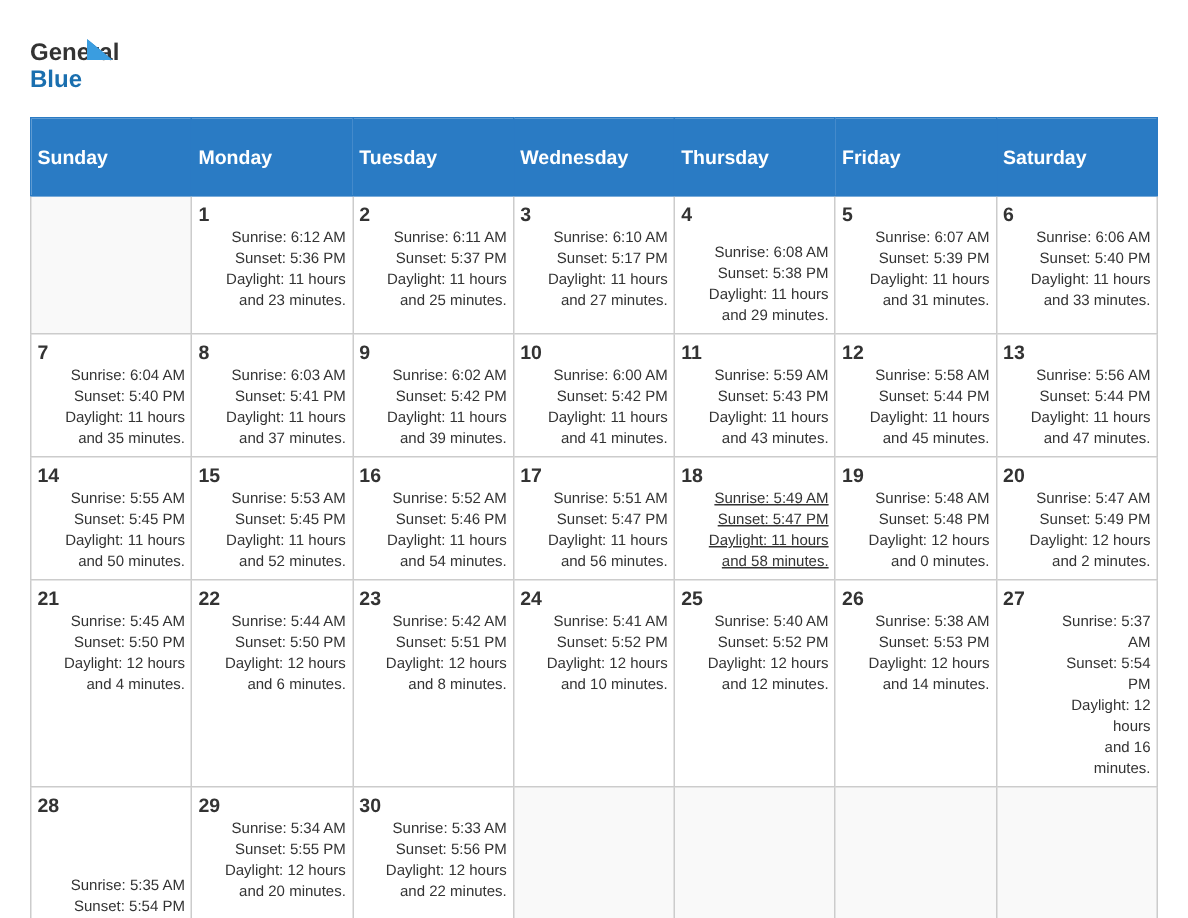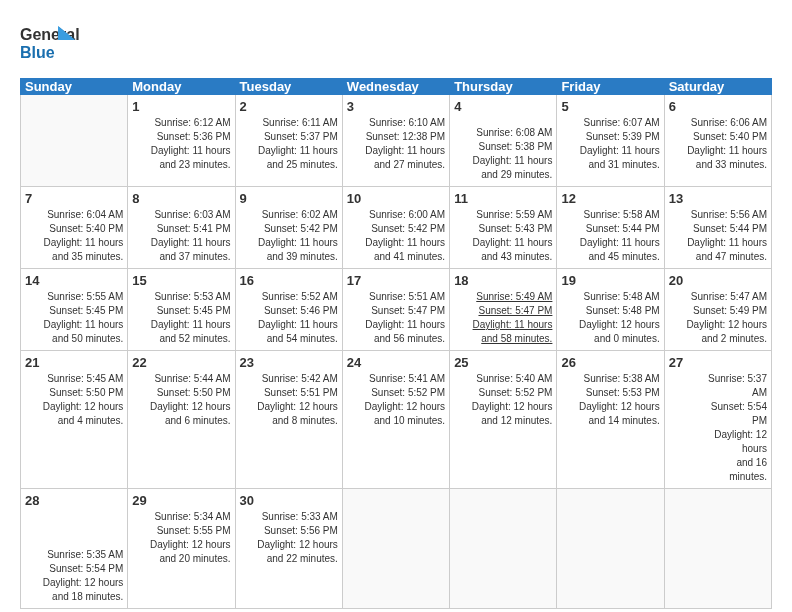--- a/index.html
+++ b/index.html
@@ -35,21 +35,21 @@
       margin-bottom: 8px;
     }
     table {
       width: 100%;
       border-collapse: collapse;
       font-size: 11px;
     }
     thead tr th {
       background-color: #2a7bc4;
       color: #fff;
-      padding: 0 4px;
+      padding: 18px 4px;
       text-align: left;
       font-size: 13px;
       font-weight: bold;
       border: 1px solid #2a7bc4;
     }
     tbody tr td {
       border: 1px solid #ccc;
       vertical-align: top;
       padding: 4px 4px;
       width: 107px;
@@ -120,21 +120,21 @@
         <td>
           <span class="day-number">2</span>
           <div class="day-info" style="white-space: pre-line;">Sunrise: 6:11 AM
 Sunset: 5:37 PM
 Daylight: 11 hours
 and 25 minutes.</div>
         </td>
         <td>
           <span class="day-number">3</span>
           <div class="day-info" style="white-space: pre-line;">Sunrise: 6:10 AM
-Sunset: 12:38 PM
+Sunset: 5:17 PM
 Daylight: 11 hours
 and 27 minutes.</div>
         </td>
         <td>
           <span class="day-number">4</span>
           <div class="day-info" style="white-space: pre-line; margin-top: 12px;">Sunrise: 6:08 AM
 Sunset: 5:38 PM
 Daylight: 11 hours
 and 29 minutes.</div>
         </td>

